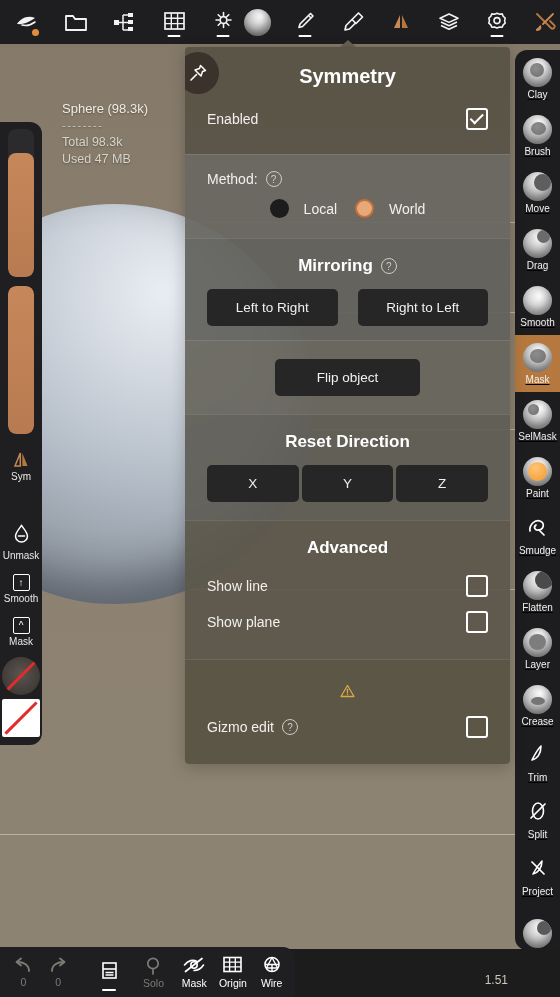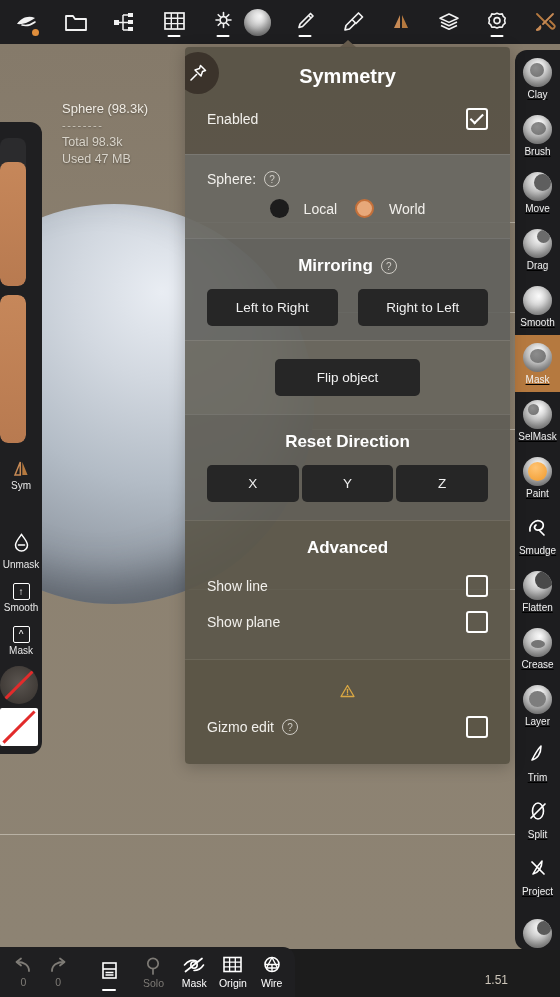--- a/index.html
+++ b/index.html
@@ -84,21 +84,21 @@
   .pointer-tip {
     position: absolute; top: 40px; width: 0; height: 0;
     border-left: 9px solid transparent; border-right: 9px solid transparent;
     border-bottom: 8px solid #6a5f50;
   }
 
   
   .leftbar {
     position: absolute; left: 0; top: 122px; width: 42px;
     background: #1f1f21; border-radius: 0 12px 12px 0;
-    padding: 16px 0 8px 0; display: flex; flex-direction: column; align-items: flex-start;
+    padding: 7px 0 8px 0; display: flex; flex-direction: column; align-items: center;
   }
   .slider-track {
     width: 26px; height: 148px; background: #2b2b2d;
     border-radius: 8px; position: relative; overflow: hidden; margin-bottom: 9px;
   }
   .slider-fill {
     position: absolute; left: 0; bottom: 0; width: 100%;
     background: linear-gradient(180deg, #c6875a 0%, #b87a50 100%);
     border-radius: 8px;
   }
@@ -485,30 +485,30 @@
 
     <div class="tool">
       <span class="ball">
           <i class="divot" style="left:12px;top:0px;width:18px;height:18px;background:#4a4a4a"></i>
         </span>
       <span class="tlbl">Flatten</span>
     </div>
 
     <div class="tool">
       <span class="ball">
+          <i class="divot" style="left:6px;top:6px;width:17px;height:16px;background:#7d7d7d"></i>
+        </span>
+      <span class="tlbl">Layer</span>
+    </div>
+
+    <div class="tool">
+      <span class="ball">
           <i class="divot" style="left:8px;top:12px;width:14px;height:8px;border-radius:50%;background:#757575"></i>
         </span>
       <span class="tlbl">Crease</span>
-    </div>
-
-    <div class="tool">
-      <span class="ball">
-          <i class="divot" style="left:6px;top:6px;width:17px;height:16px;background:#7d7d7d"></i>
-        </span>
-      <span class="tlbl">Layer</span>
     </div>
 
     <div class="tool">
       <span>
         <svg width="24" height="24" viewBox="0 0 24 24" fill="none">
           <path d="M15 4 C15 12, 11 17, 6 18 C9 12, 12 7, 15 4 Z" stroke="#fff" stroke-width="1.6" stroke-linejoin="round"></path>
         </svg>
       </span>
       <span class="tlbl">Trim</span>
     </div>
@@ -554,21 +554,21 @@
       <div class="row">
         <span class="row-label">Enabled</span>
         <span class="cbox">
           <i class="tick"></i>
         </span>
       </div>
     </div>
 
     <div class="sec t2" style="padding-bottom:20px">
       <div class="row-label" style="margin-top:2px">
-        <span>Sphere:</span>
+        <span>Method:</span>
         <span class="help">?</span>
       </div>
       <div class="radio-row">
         <span class="radio-opt">
           <i class="radio"></i>
           <span class="radio-lbl">Local</span>
         </span>
         <span class="radio-opt">
           <i class="radio sel"></i>
           <span class="radio-lbl">World</span>

